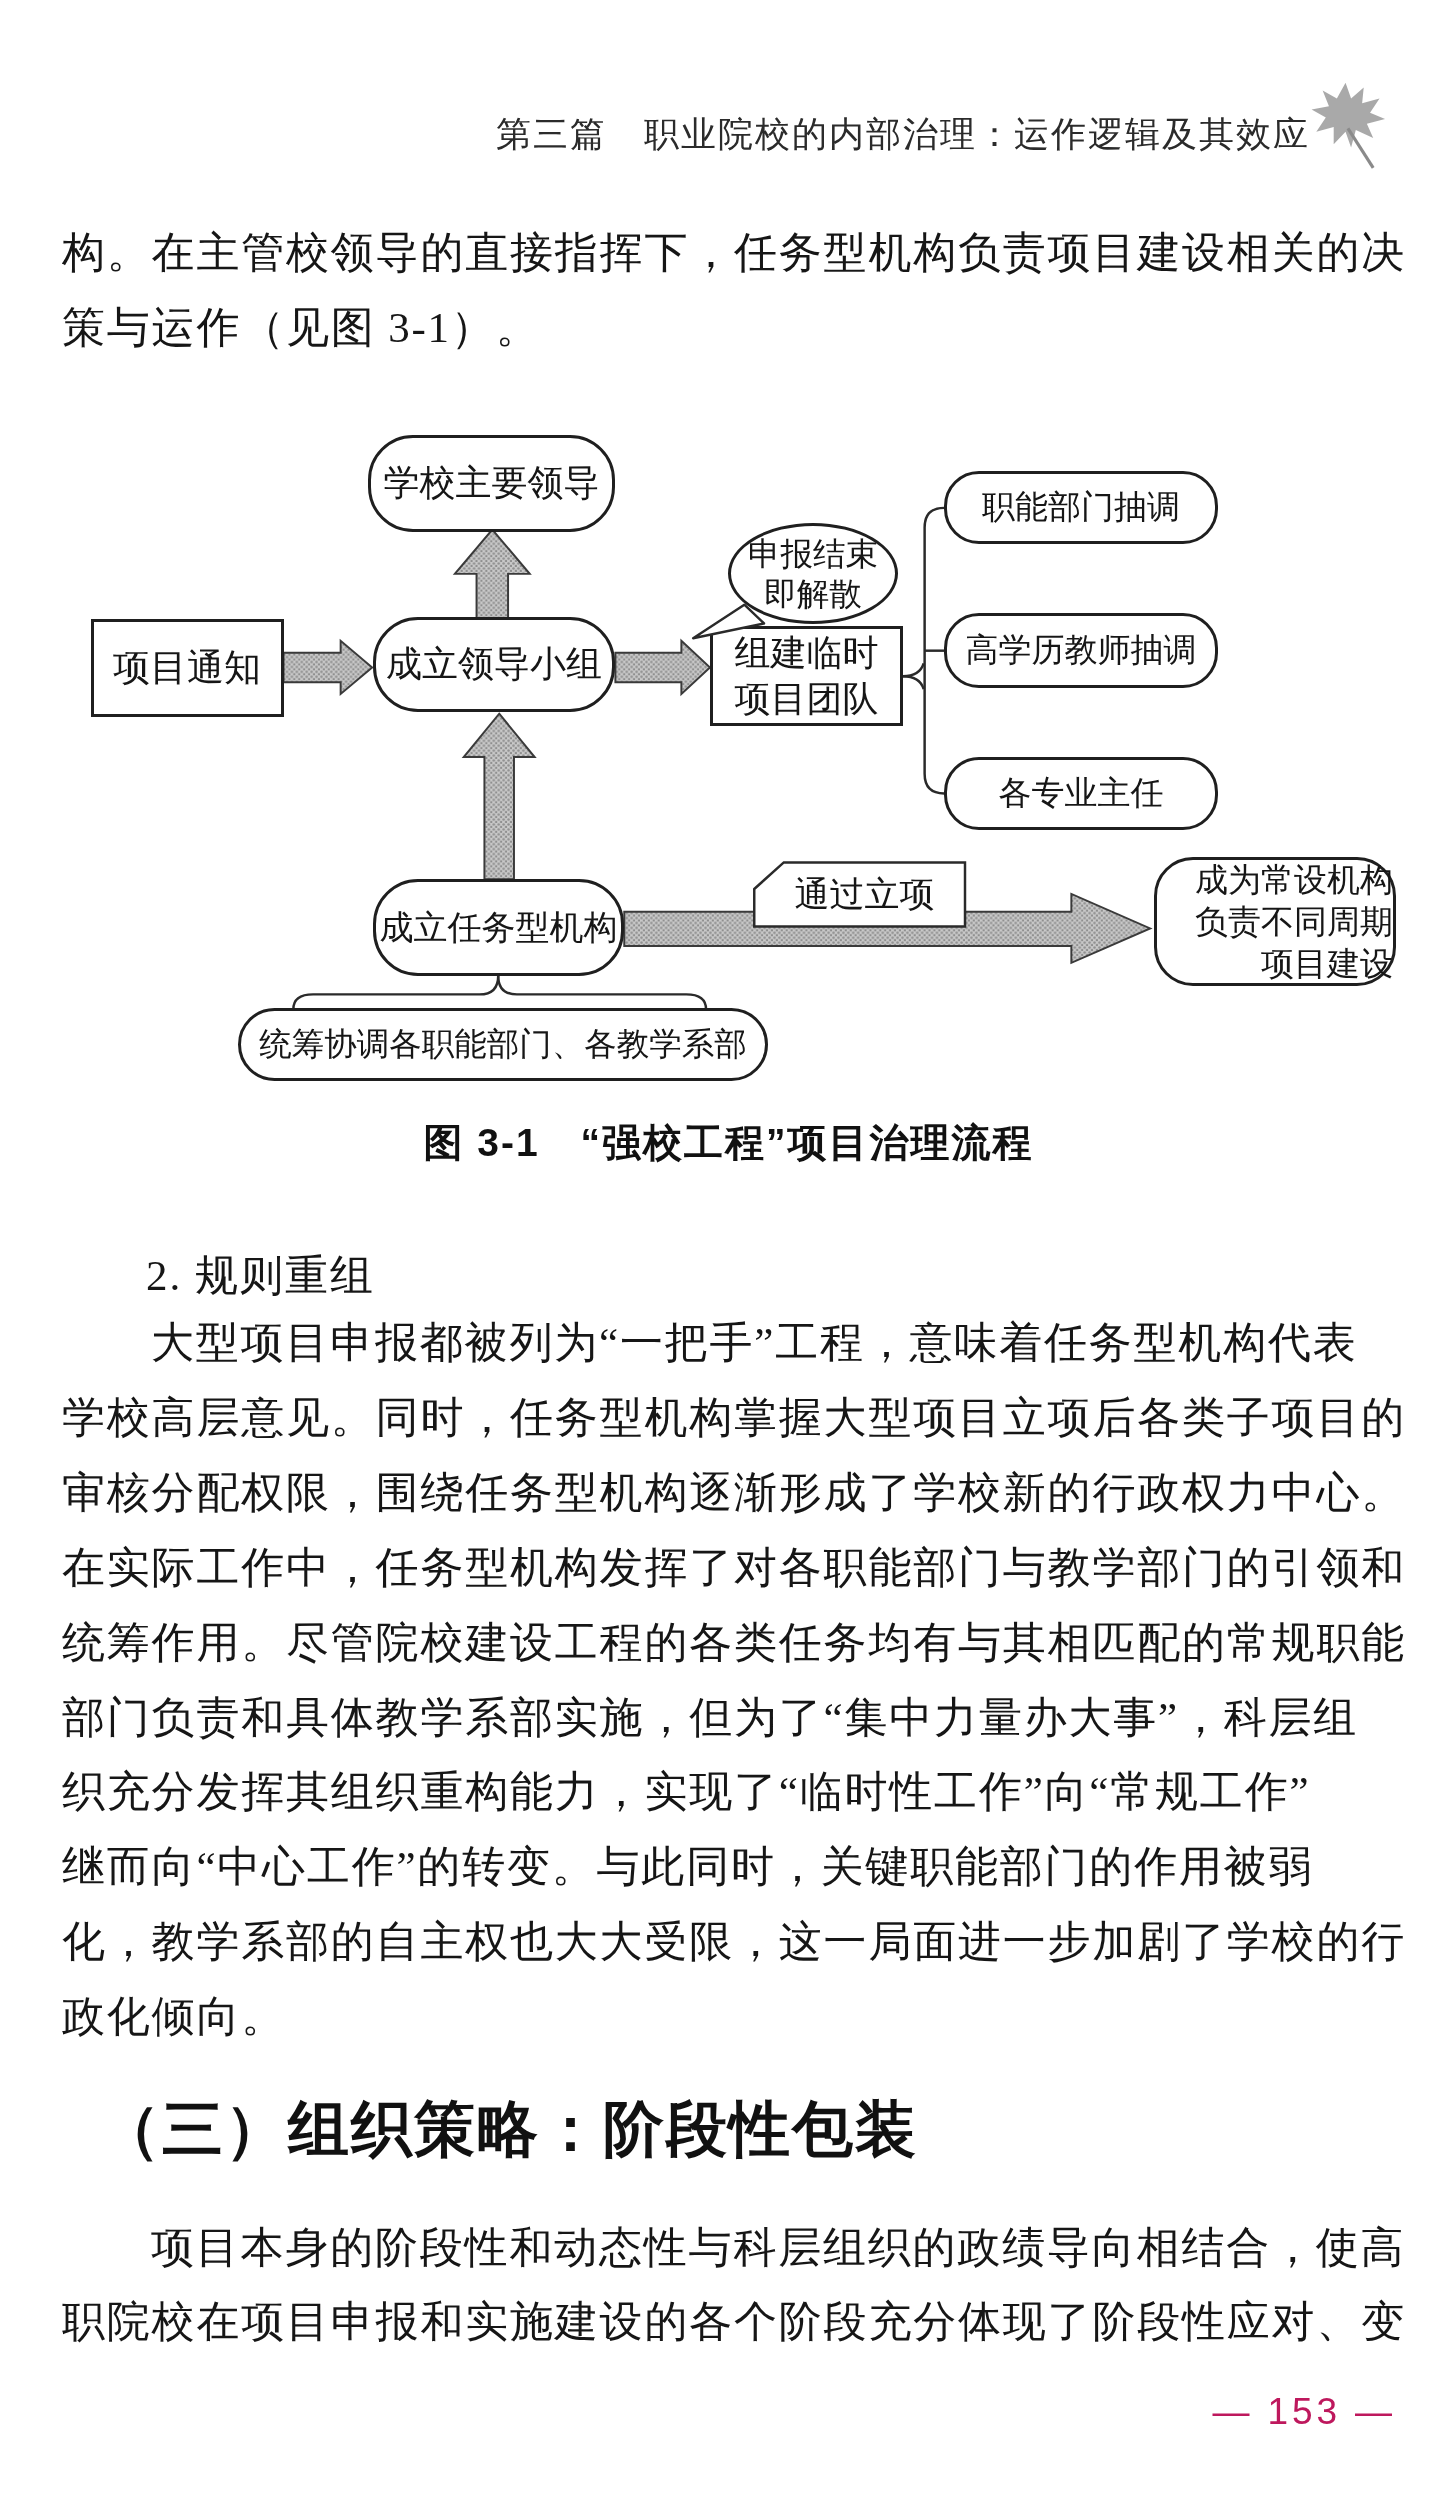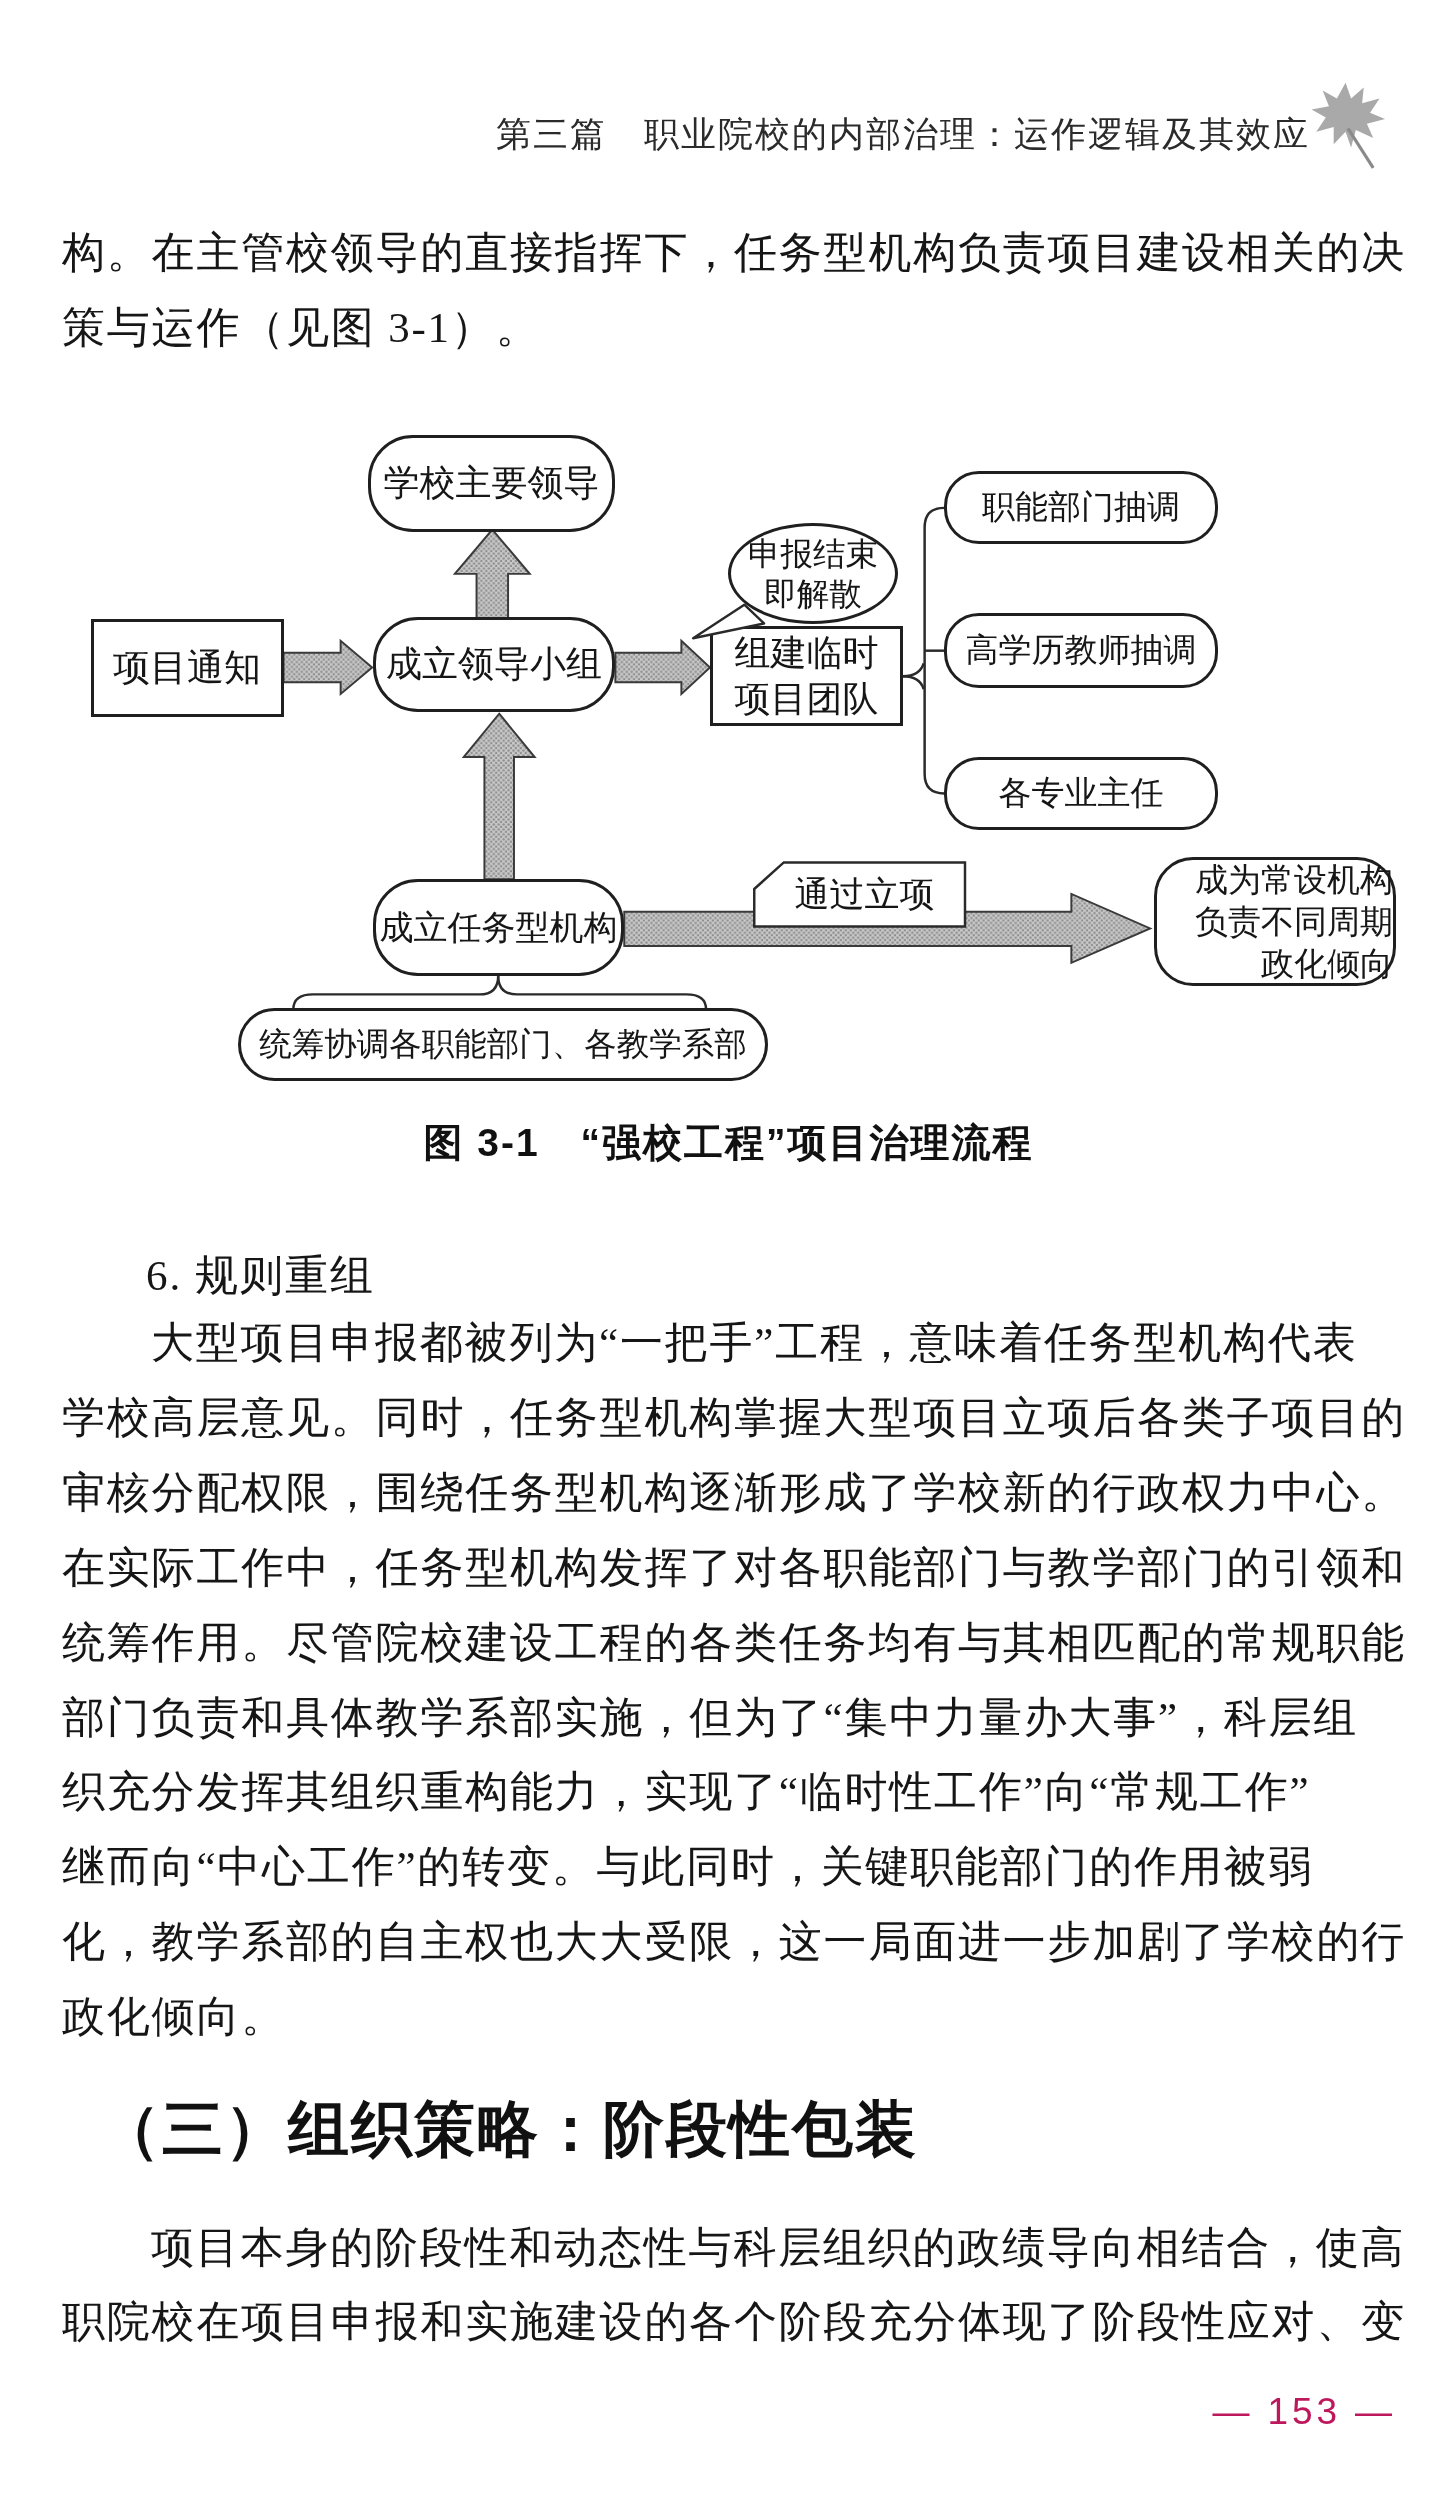--- a/index.html
+++ b/index.html
@@ -143,30 +143,30 @@
     </div>
     <div class="node rr n-task">
       <span>成立任务型机构</span>
     </div>
     <div class="n-banner">
       <span>通过立项</span>
     </div>
     <div class="node pill n-perm">
       <span>成为常设机构</span>
       <span>负责不同周期</span>
-      <span>政化倾向</span>
+      <span>项目建设</span>
     </div>
     <div class="node n-coord">
       <span>统筹协调各职能部门、各教学系部</span>
     </div>
   </div>
 
   <div class="caption">图 3-1　“强校工程”项目治理流程</div>
 
-  <div class="sec-num" style="top:1241px">6. 规则重组</div>
+  <div class="sec-num" style="top:1241px">2. 规则重组</div>
   <div class="bl ind" style="top:1305px">大型项目申报都被列为“一把手”工程，意味着任务型机构代表</div>
   <div class="bl" style="top:1380px">学校高层意见。同时，任务型机构掌握大型项目立项后各类子项目的</div>
   <div class="bl" style="top:1455px">审核分配权限，围绕任务型机构逐渐形成了学校新的行政权力中心。</div>
   <div class="bl" style="top:1530px">在实际工作中，任务型机构发挥了对各职能部门与教学部门的引领和</div>
   <div class="bl" style="top:1605px">统筹作用。尽管院校建设工程的各类任务均有与其相匹配的常规职能</div>
   <div class="bl" style="top:1680px">部门负责和具体教学系部实施，但为了“集中力量办大事”，科层组</div>
   <div class="bl" style="top:1754px">织充分发挥其组织重构能力，实现了“临时性工作”向“常规工作”</div>
   <div class="bl" style="top:1829px">继而向“中心工作”的转变。与此同时，关键职能部门的作用被弱</div>
   <div class="bl" style="top:1904px">化，教学系部的自主权也大大受限，这一局面进一步加剧了学校的行</div>
   <div class="bl" style="top:1979px">政化倾向。</div>

